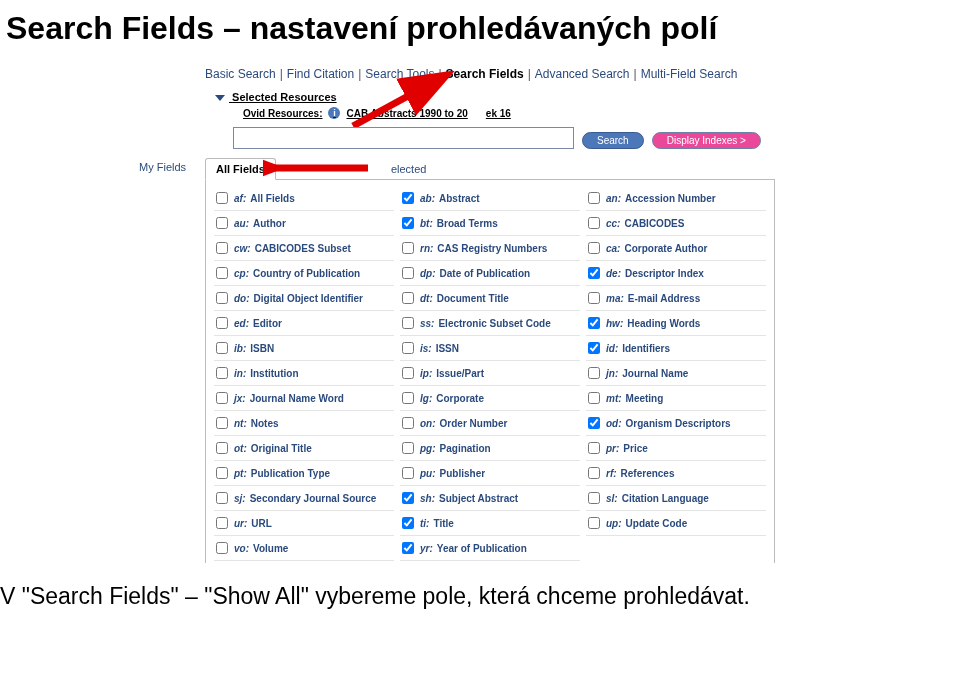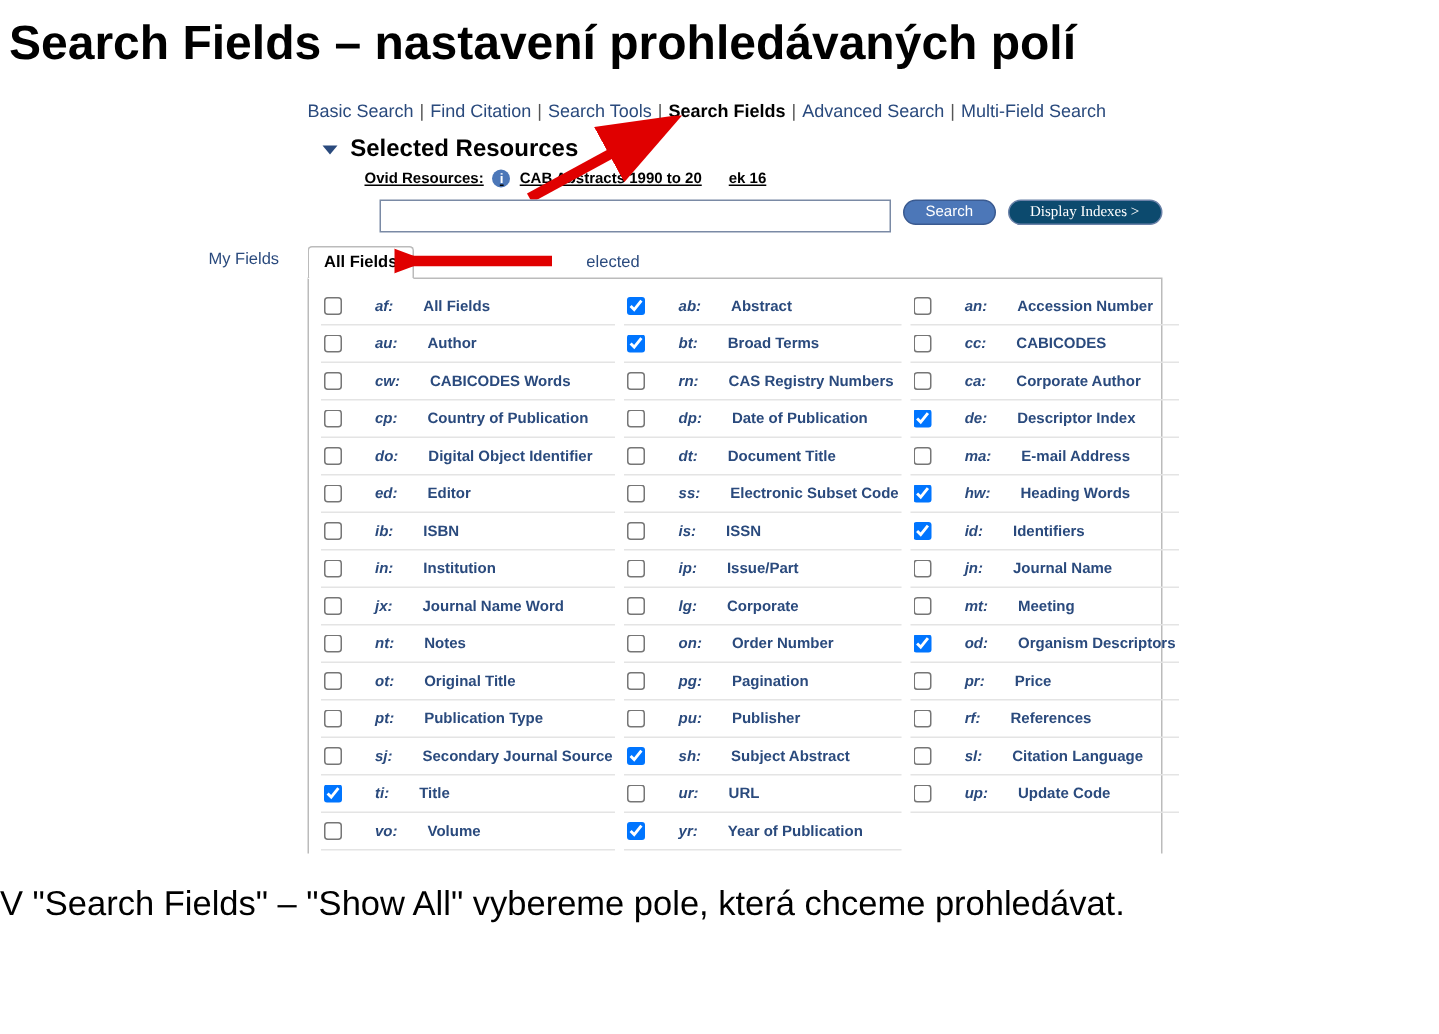--- a/index.html
+++ b/index.html
@@ -26,22 +26,23 @@
     font-size: 12px;
     color: #2a4a7d;
     margin-bottom: 10px;
   }
   .nav-links span { cursor: pointer; }
   .nav-links .sep { color: #555; padding: 0 4px; }
   .nav-links .active { color: #000; font-weight: bold; }
   .selres {
     margin: 6px 0 4px 12px;
     color: #000;
-    font-size: 16px;
+    font-size: 11px;
     font-weight: bold;
+    text-decoration: underline;
   }
   .tri {
     display: inline-block;
     width: 0; height: 0;
     border-top: 5px solid transparent;
     border-bottom: 5px solid transparent;
     border-left: 6px solid #2a4a7d;
     transform: rotate(90deg);
     margin-right: 6px;
     vertical-align: middle;
@@ -59,23 +60,23 @@
     display: inline-flex;
     width: 12px; height: 12px;
     border-radius: 50%;
     background: #4c77b8;
     color: #fff;
     font-size: 9px;
     align-items: center;
     justify-content: center;
   }
   .searchrow {
-    margin: 8px 0 8px 28px;
+    margin: 8px 0 8px 8px;
     display: flex;
-    align-items: flex-start;
+    align-items: flex-end;
     gap: 8px;
     position: relative;
     padding-left: 20px;
   }
   .searchrow input[type=text] {
     width: 335px;
     height: 18px;
     border: 1px solid #7a8aa5;
     font-size: 11px;
   }
@@ -83,23 +84,22 @@
     background: #4c77b8;
     color: #fff;
     border: 1px solid #3a5a90;
     border-radius: 10px;
     font-size: 10px;
     padding: 2px 14px;
     cursor: pointer;
     font-family: "Trebuchet MS", Verdana, sans-serif;
   }
   .btn.alt {
-    background: #0c4a6e;
+    background: #ec4899;
     border-color: #6a81a8;
-    font-family: Liberation Serif, serif;
   }
   .red-arrow {
     position: absolute;
     pointer-events: none;
   }
   .tabs-row {
     position: relative;
     display: flex;
     align-items: flex-end;
     border-bottom: 1px solid #bbb;
@@ -138,21 +138,21 @@
   .fields-grid {
     display: grid;
     grid-template-columns: repeat(3, 1fr);
     column-gap: 6px;
   }
   .frow {
     display: flex;
     align-items: center;
     padding: 4px 2px;
     border-bottom: 1px solid #e4e4e4;
-    gap: 20px;
+    gap: 4px;
     font-size: 10px;
     color: #2a4a7d;
     font-weight: bold;
     min-height: 16px;
     white-space: nowrap;
   }
   .frow input[type=checkbox] {
     width: 12px; height: 12px;
     margin: 0 2px 0 0;
   }
@@ -241,21 +241,21 @@
           <span>Broad Terms</span>
         </label>
         <label class="frow">
           <input type="checkbox" style="">
           <span class="code">cc:</span>
           <span>CABICODES</span>
         </label>
         <label class="frow">
           <input type="checkbox" style="">
           <span class="code">cw:</span>
-          <span>CABICODES Words</span>
+          <span>CABICODES Subset</span>
         </label>
         <label class="frow">
           <input type="checkbox" style="">
           <span class="code">rn:</span>
           <span>CAS Registry Numbers</span>
         </label>
         <label class="frow">
           <input type="checkbox" style="">
           <span class="code">ca:</span>
           <span>Corporate Author</span>
@@ -404,31 +404,31 @@
           <input type="checkbox" checked="" style="">
           <span class="code">sh:</span>
           <span>Subject Abstract</span>
         </label>
         <label class="frow">
           <input type="checkbox" style="">
           <span class="code">sl:</span>
           <span>Citation Language</span>
         </label>
         <label class="frow">
+          <input type="checkbox" style="">
+          <span class="code">ur:</span>
+          <span>URL</span>
+        </label>
+        <label class="frow">
           <input type="checkbox" checked="" style="">
           <span class="code">ti:</span>
           <span>Title</span>
         </label>
         <label class="frow">
           <input type="checkbox" style="">
-          <span class="code">ur:</span>
-          <span>URL</span>
-        </label>
-        <label class="frow">
-          <input type="checkbox" style="">
           <span class="code">up:</span>
           <span>Update Code</span>
         </label>
         <label class="frow">
           <input type="checkbox" style="">
           <span class="code">vo:</span>
           <span>Volume</span>
         </label>
         <label class="frow">
           <input type="checkbox" checked="" style="">

